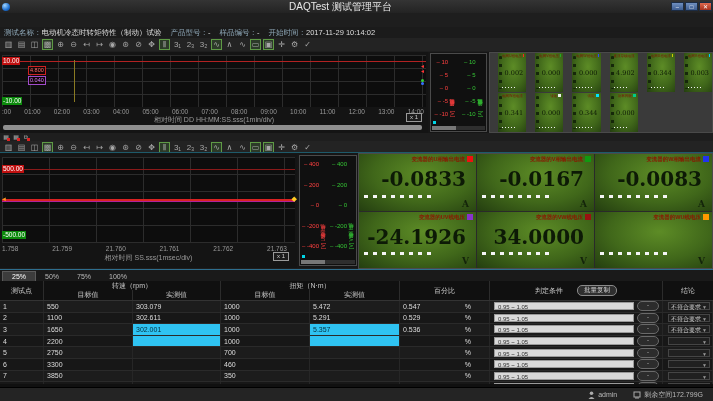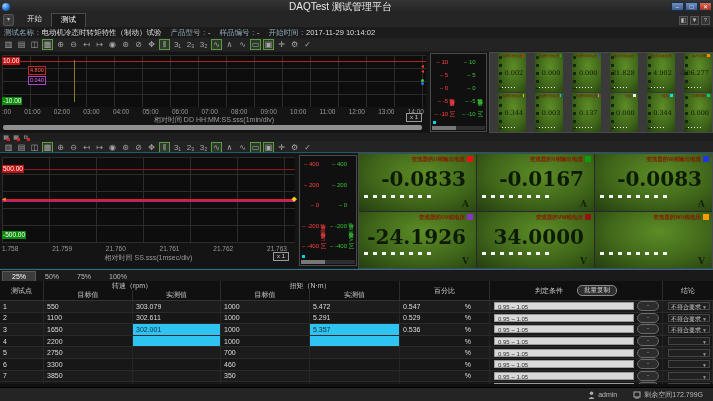--- a/index.html
+++ b/index.html
@@ -145,32 +145,20 @@
   <div class="titlebar">
     <span class="appicon"></span>
     <span class="apptitle">DAQTest 测试管理平台</span>
     <span class="winbtns">
       <span class="wb">–</span>
       <span class="wb">□</span>
       <span class="wb close">✕</span>
     </span>
   </div>
 
-  <div class="ribbonrow">
-    <span class="qabtn">▾</span>
-    <span id="ribbontabs" style="display:flex;">
-        <span class="rtab">开始</span>
-        <span class="rtab act">测试</span>
-      </span>
-    <span class="ribbonright" id="ribbonright">
-        <span class="rric">◧</span>
-        <span class="rric">▼</span>
-        <span class="rric">?</span>
-      </span>
-  </div>
 
   <div class="infobar" id="infobar"><span class="if-field"><span class="if-label">测试名称：</span><span class="if-value">电动机冷态时转矩特性（制动）试验</span></span><span class="if-field"><span class="if-label">产品型号：</span><span class="if-value">-</span></span><span class="if-field"><span class="if-label">样品编号：</span><span class="if-value">-</span></span><span class="if-field"><span class="if-label">开始时间：</span><span class="if-value">2017-11-29 10:14:02</span></span></div>
 
   <div class="toolbar" id="toolbar1" style="top:38px;">
       <span class="ticon">▥</span>
       <span class="ticon">▤</span>
       <span class="ticon">◫</span>
       <span class="ticon act">▩</span>
       <span class="ticon">⊕</span>
       <span class="ticon">⊖</span>
@@ -268,52 +256,40 @@
           <div class="md"></div>
         </div>
         <div class="mcell">
           <div class="ml"></div>
           <div class="mt">电网W相电压<span class="mdot" style="background: rgb(51, 68, 255);"></span></div>
           <div class="mv">0.000</div>
           <div class="md"></div>
         </div>
         <div class="mcell">
           <div class="ml"></div>
-          <div class="mt">直流母线电压<span class="mdot" style="background: rgb(153, 51, 204);"></span></div>
-          <div class="mv">31.828</div>
-          <div class="md"></div>
-        </div>
-        <div class="mcell">
-          <div class="ml"></div>
           <div class="mt">直流母线电流<span class="mdot" style="background: rgb(170, 34, 34);"></span></div>
           <div class="mv">4.902</div>
           <div class="md"></div>
         </div>
         <div class="mcell">
           <div class="ml"></div>
-          <div class="mt">输出功率<span class="mdot" style="background: rgb(255, 136, 0);"></span></div>
-          <div class="mv">-206.277</div>
-          <div class="md"></div>
-        </div>
-        <div class="mcell">
-          <div class="ml"></div>
           <div class="mt">电网U相电流<span class="mdot" style="background: rgb(204, 204, 0);"></span></div>
           <div class="mv">0.344</div>
           <div class="md"></div>
         </div>
         <div class="mcell">
           <div class="ml"></div>
           <div class="mt">电网V相电流<span class="mdot" style="background: rgb(0, 204, 255);"></span></div>
           <div class="mv">0.003</div>
           <div class="md"></div>
         </div>
         <div class="mcell">
           <div class="ml"></div>
           <div class="mt">电网W相电流<span class="mdot" style="background: rgb(255, 102, 204);"></span></div>
-          <div class="mv">0.137</div>
+          <div class="mv">0.341</div>
           <div class="md"></div>
         </div>
         <div class="mcell">
           <div class="ml"></div>
           <div class="mt">转速<span class="mdot" style="background: rgb(238, 238, 238);"></span></div>
           <div class="mv">0.000</div>
           <div class="md"></div>
         </div>
         <div class="mcell">
           <div class="ml"></div>

